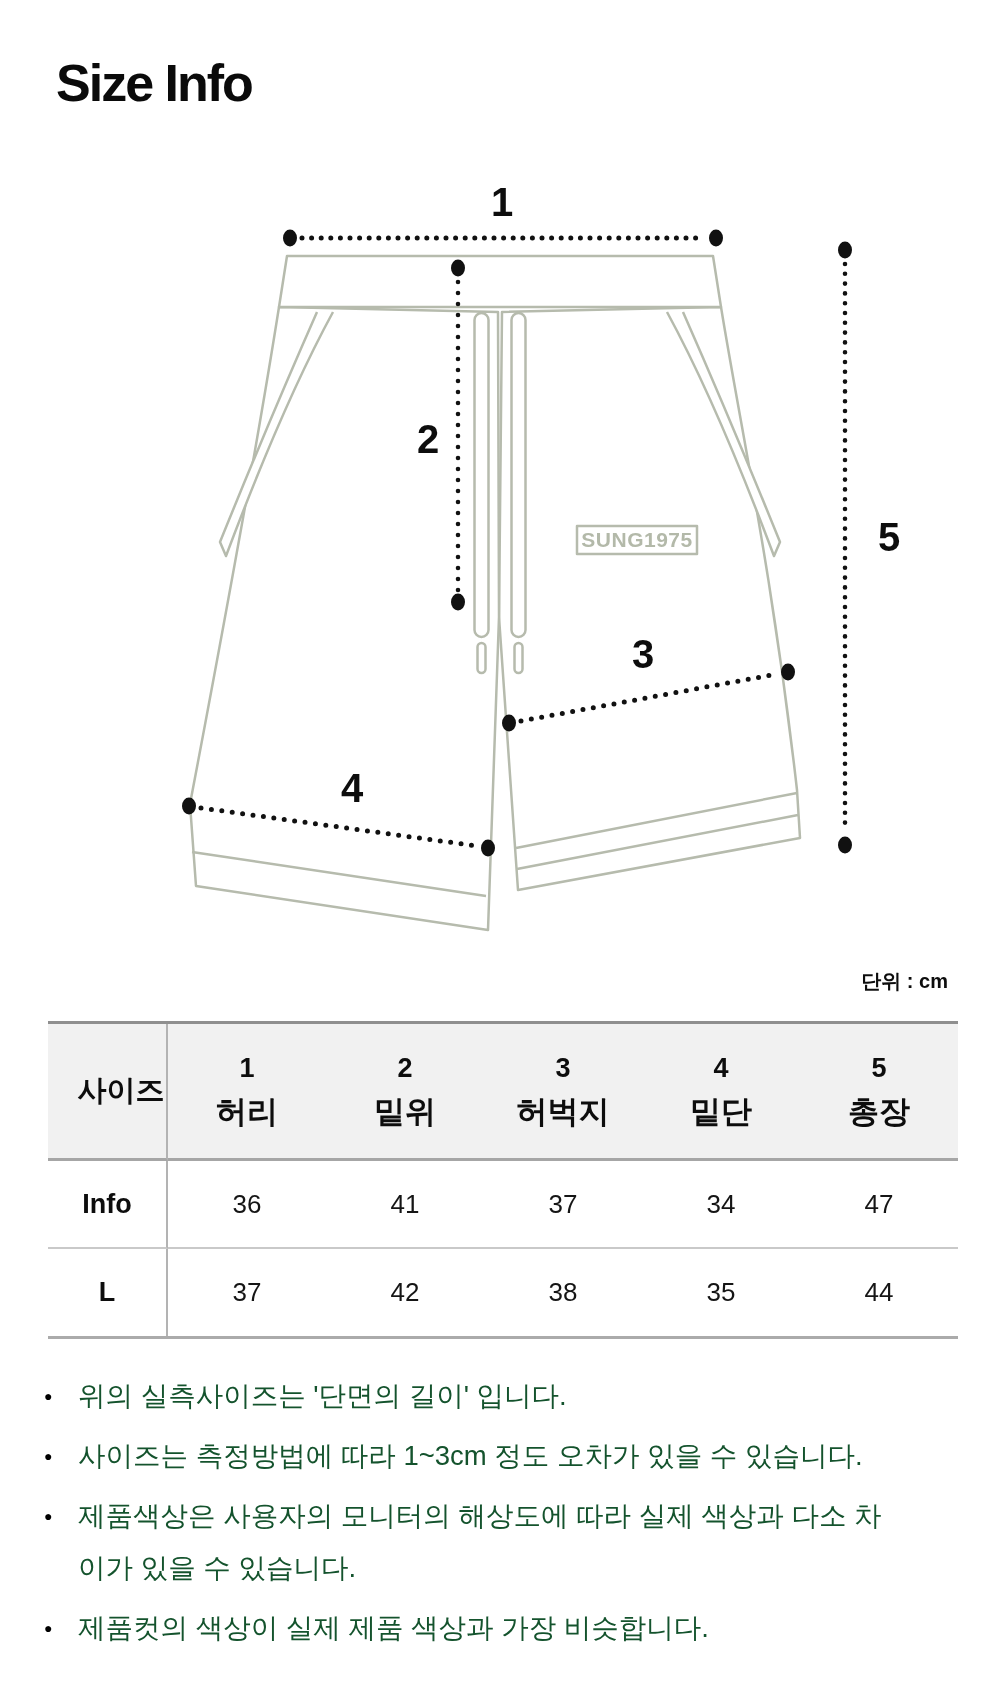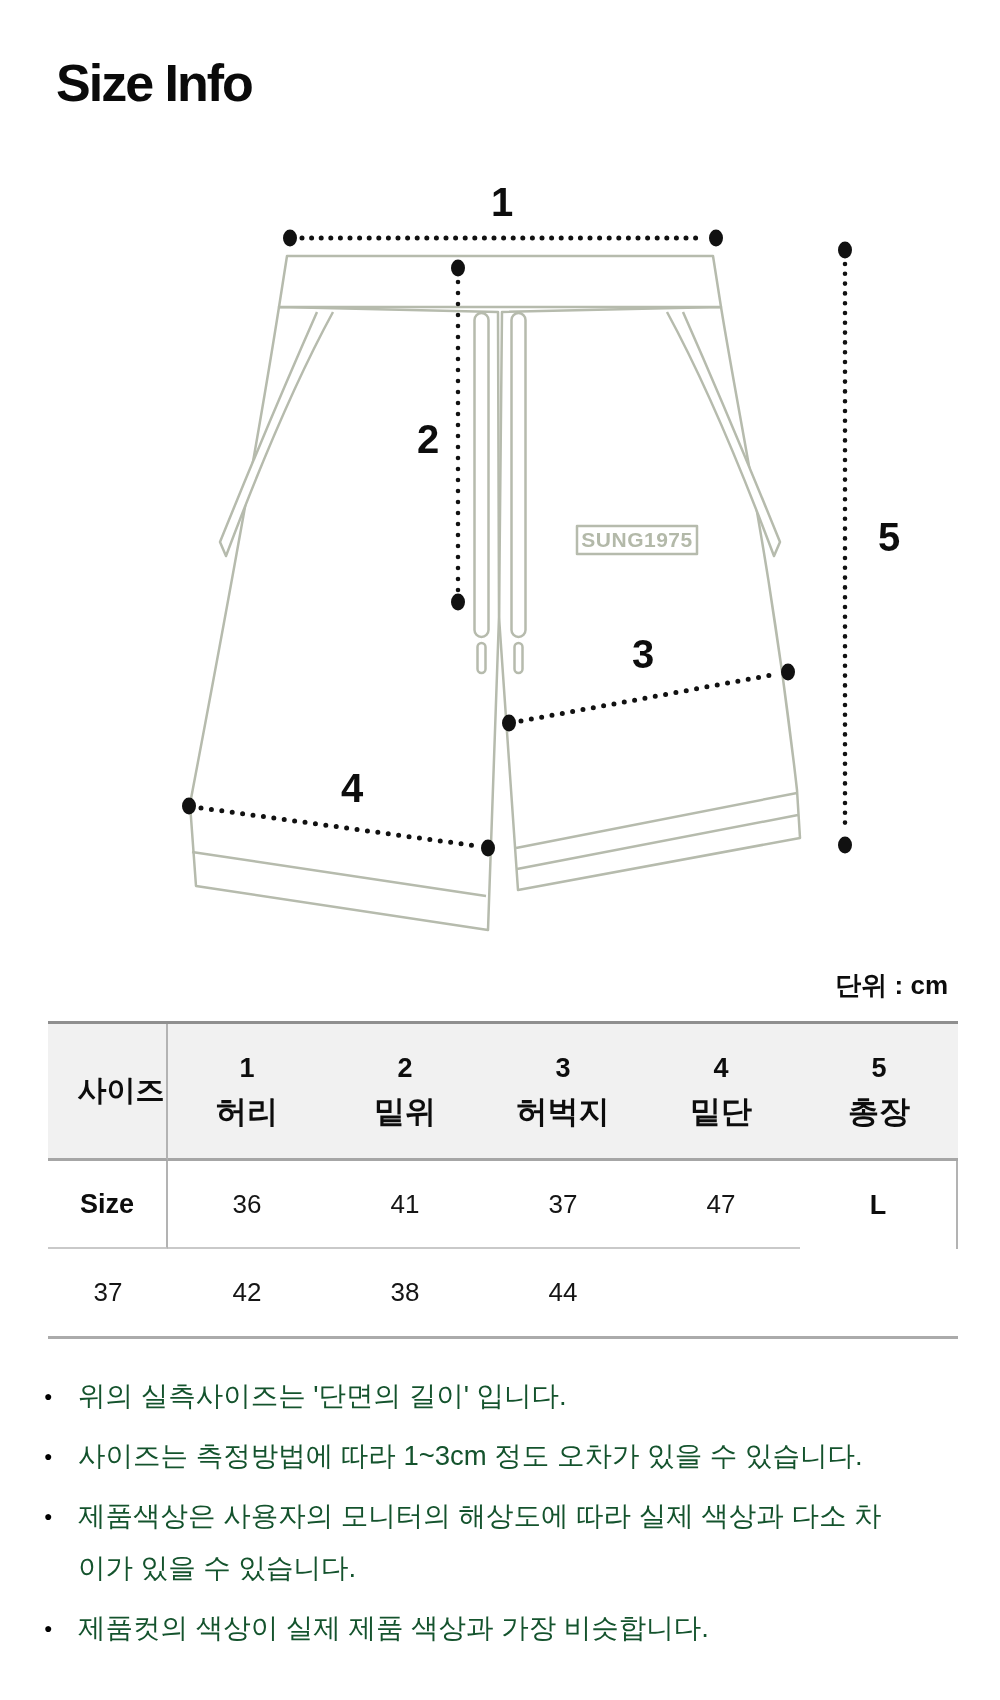--- a/index.html
+++ b/index.html
@@ -8,21 +8,21 @@
     background:#ffffff;color:#111;
     font-family:"Liberation Sans","DejaVu Sans",sans-serif;
   }
   .page-title{
     position:absolute;left:56px;top:56px;margin:0;
     font-size:52px;font-weight:700;letter-spacing:-2px;color:#0a0a0a;line-height:1.05;
   }
   .diagram-wrap{position:absolute;left:0;top:0;width:1000px;height:960px;}
   .unit-label{
     position:absolute;right:52px;top:968px;
-    font-size:26px;font-weight:700;color:#0d0d0d;
+    font-size:20px;font-weight:700;color:#0d0d0d;
   }
   
   .size-table{
     position:absolute;left:48px;top:1021px;width:910px;
     border-top:3px solid #8f8f8f;border-bottom:3px solid #ababab;
     display:grid;grid-template-columns:120px repeat(5,1fr);
     grid-template-rows:137px 88px 87px;
   }
   .cell{display:flex;flex-direction:column;align-items:center;justify-content:center;}
   .hdr{background:#f1f1f1;border-bottom:3px solid #a6a6a6;}
@@ -125,30 +125,32 @@
   </div>
   <div class="cell hdr">
     <div class="hdr-num">4</div>
     <div class="hdr-kr">밑단</div>
   </div>
   <div class="cell hdr">
     <div class="hdr-num">5</div>
     <div class="hdr-kr">총장</div>
   </div>
 
-  <div class="cell colsep rowline size-name">Size</div>
+  <div class="cell colsep rowline size-name">Info</div>
   <div class="cell rowline val">36</div>
   <div class="cell rowline val">41</div>
   <div class="cell rowline val">37</div>
+  <div class="cell rowline val">34</div>
   <div class="cell rowline val">47</div>
 
   <div class="cell colsep size-name">L</div>
   <div class="cell val">37</div>
   <div class="cell val">42</div>
   <div class="cell val">38</div>
+  <div class="cell val">35</div>
   <div class="cell val">44</div>
 </div>
 
 <div class="notes">
   <div class="note-item">
     <div class="note-marker">●</div>
     <div class="note-text">위의 실측사이즈는 '단면의 길이' 입니다.</div>
   </div>
   <div class="note-item">
     <div class="note-marker">●</div>

